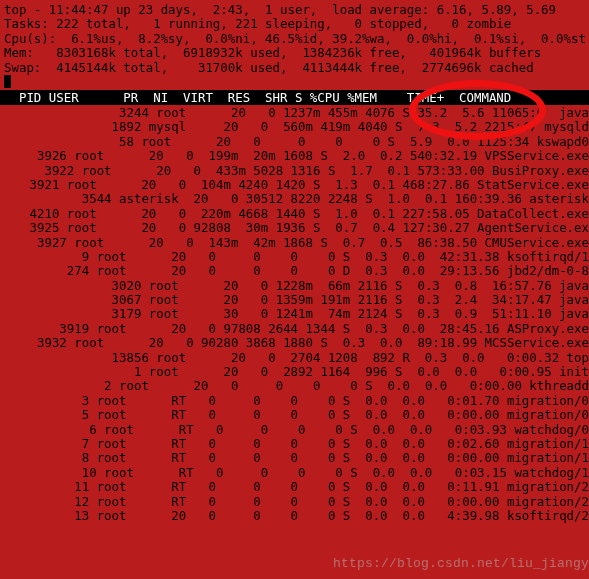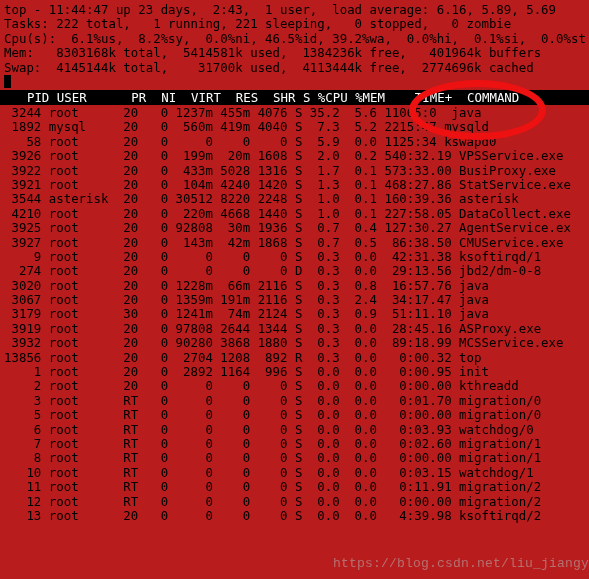--- a/index.html
+++ b/index.html
@@ -61,26 +61,27 @@
     width: 589px;
     height: 15px;
     background: #000000;
     color: #ffffff;
     font-size: 12.4px;
     line-height: 15px;
     white-space: pre;
     font-family: "DejaVu Sans Mono", "Liberation Mono", monospace;
     overflow: hidden;
   }
-  .col-header .pad { padding-left: 12px; }
+  .col-header .pad { padding-left: 4px; }
   .proc-block {
     position: absolute;
     left: 4px;
     top: 106px;
     width: 585px;
+    text-align: right;
   }
   .proc-row {
     height: 14.4px;
     line-height: 14.4px;
     white-space: pre;
     font-size: 12.4px;
     color: #000000;
     overflow: hidden;
     font-family: "DejaVu Sans Mono", "Liberation Mono", monospace;
   }
@@ -112,21 +113,21 @@
 <body>
 
 <div id="screen">
 
   <div class="term">
 
     <div class="summary-block">
       <div class="line">top - 11:44:47 up 23 days,  2:43,  1 user,  load average: 6.16, 5.89, 5.69</div>
       <div class="line">Tasks: 222 total,   1 running, 221 sleeping,   0 stopped,   0 zombie</div>
       <div class="line">Cpu(s):  6.1%us,  8.2%sy,  0.0%ni, 46.5%id, 39.2%wa,  0.0%hi,  0.1%si,  0.0%st</div>
-      <div class="line">Mem:   8303168k total,  5414581k used,  1384236k free,   401964k buffers</div>
+      <div class="line">Mem:   8303168k total,  6918932k used,  1384236k free,   401964k buffers</div>
       <div class="line">Swap:  4145144k total,    31700k used,  4113444k free,  2774696k cached</div>
     </div>
 
     <div class="cursor-line">
       <span class="cursor-block"></span>
     </div>
 
     <div class="col-header"><span class="pad">  PID USER      PR  NI  VIRT  RES  SHR S %CPU %MEM    TIME+  COMMAND</span></div>
 
     <div class="proc-block">

